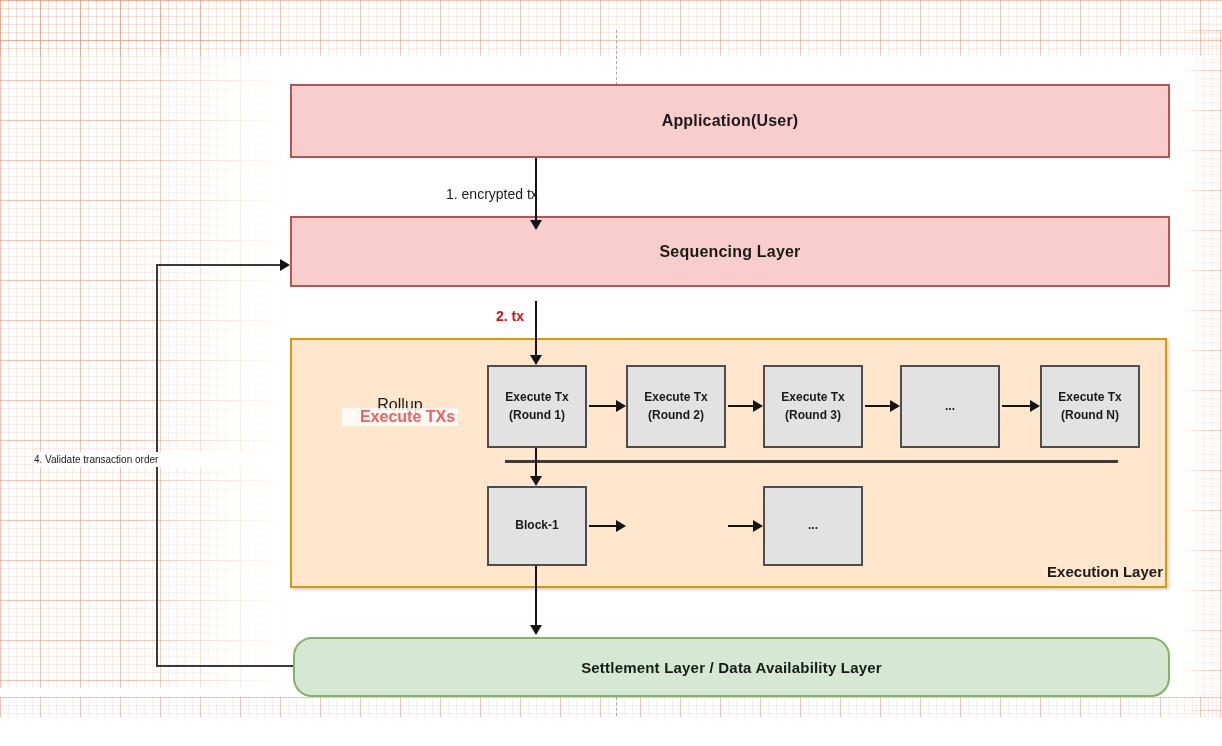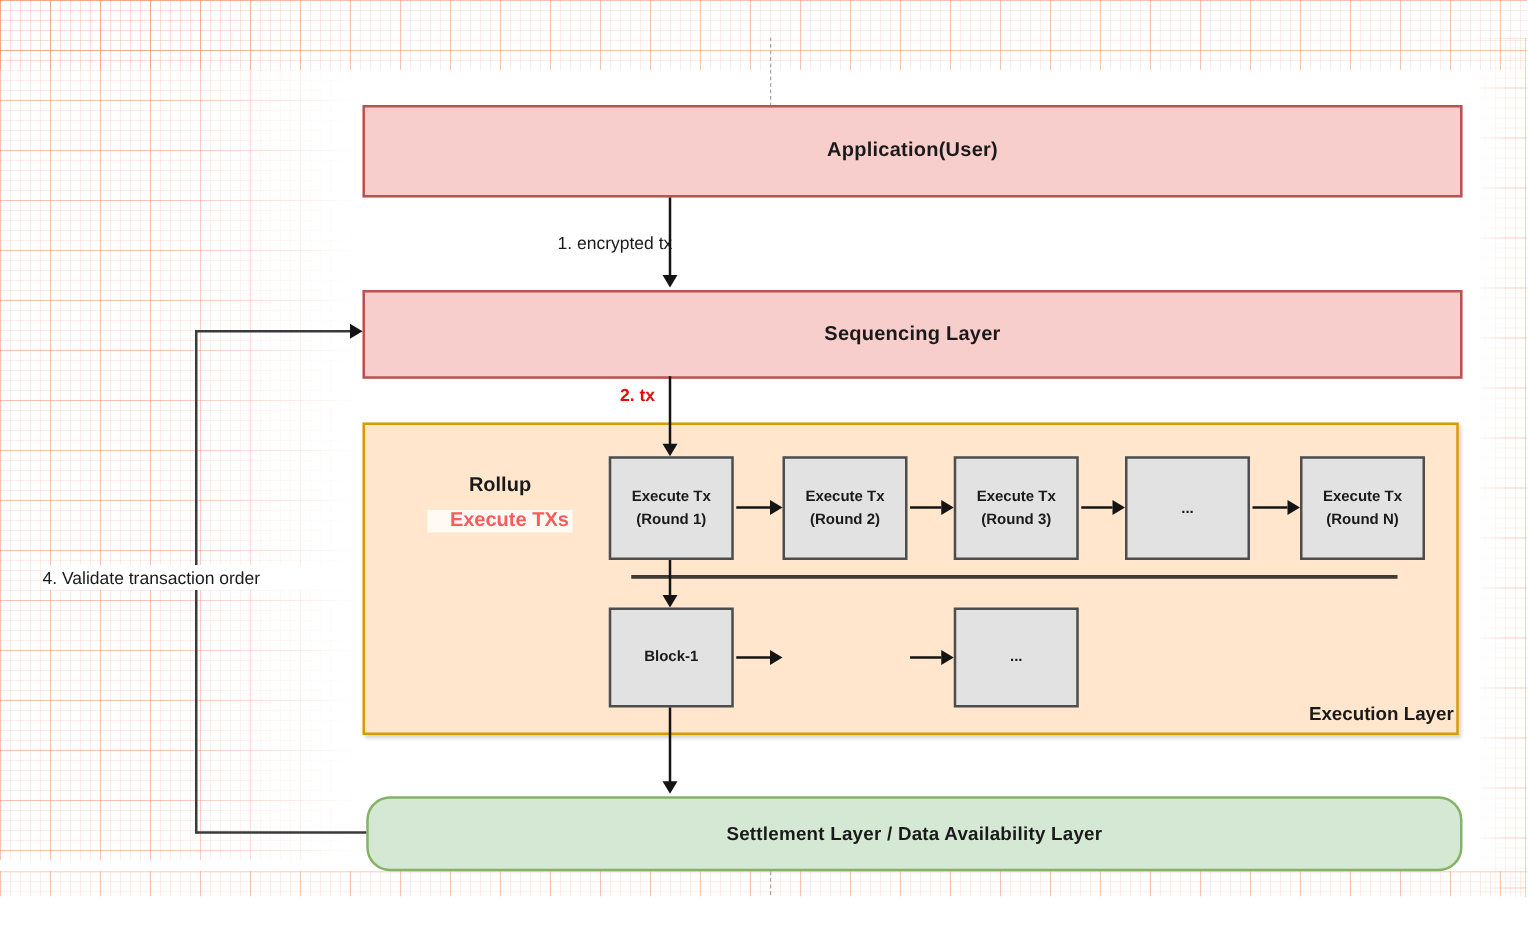--- a/index.html
+++ b/index.html
@@ -30,21 +30,21 @@
   .guide.gbottom{left:616px;top:697px;height:19px;}
 
   
   .layer{
     position:absolute;box-sizing:border-box;border:2px solid;
     display:flex;align-items:center;justify-content:center;
     font-weight:bold;font-size:16px;letter-spacing:.2px;
   }
   #app-box{left:290px;top:84px;width:880px;height:74px;
     background:var(--pink-fill);border-color:var(--pink-border);}
-  #seq-box{left:290px;top:232px;width:880px;height:71px;
+  #seq-box{left:290px;top:216px;width:880px;height:71px;
     background:var(--pink-fill);border-color:var(--pink-border);text-align:center;}
   #exec-box{left:290px;top:338px;width:877px;height:250px;
     background:var(--orange-fill);border-color:var(--orange-border);
     box-shadow:2px 2px 3px rgba(0,0,0,0.18);}
   #settle-box{left:293px;top:637px;width:877px;height:60px;
     background:var(--green-fill);border-color:var(--green-border);font-size:15px;border-radius:19px;}
 
   
   .node{
     position:absolute;box-sizing:border-box;width:100px;
@@ -62,24 +62,24 @@
            border-top:10px solid var(--line);}
   .ah.right{border-top:6px solid transparent;border-bottom:6px solid transparent;
             border-left:10px solid var(--line);}
   #separator{left:505px;top:460px;width:613px;height:3px;background:#3f3a33;}
 
   
   .elabel{position:absolute;font-size:14px;}
   #label-step1{left:446px;top:186px;width:180px;}
   #label-step2{left:496px;top:308px;width:80px;color:var(--red-label);font-weight:600;}
   #label-step3{left:425px;top:598px;width:220px;font-size:15px;}
-  #label-step4{left:34px;top:452px;width:246px;font-size:14px;background:#ffffff;
+  #label-step4{left:34px;top:452px;width:246px;font-size:10px;background:#ffffff;
                z-index:6;padding:2px 0;}
-  #rollup-title{position:absolute;left:325px;top:380px;width:150px;text-align:center;
-                font-weight:bold;font-size:16px;}
+  #rollup-title{position:absolute;left:325px;top:396px;width:150px;text-align:center;
+                font-weight:normal;font-size:16px;}
   #rollup-subtitle{position:absolute;left:325px;top:408px;width:150px;text-align:center;
                    font-weight:bold;font-size:16px;color:var(--rollup-red);}
   #rollup-subtitle span{background:rgba(255,255,255,0.78);padding:0 3px 1px 18px;}
   #exec-label{position:absolute;left:995px;top:563px;width:168px;text-align:right;
               font-weight:bold;font-size:15px;}
   .loopline{position:absolute;background:#3a3a3a;}
 </style>
 </head>
 <body>
 

